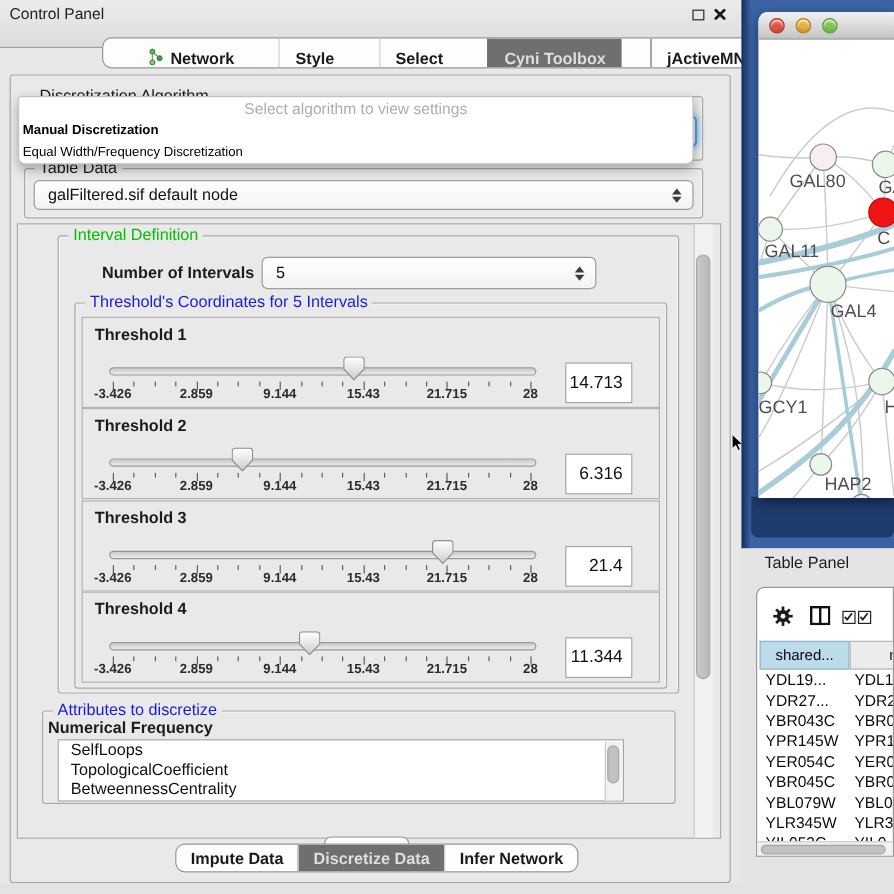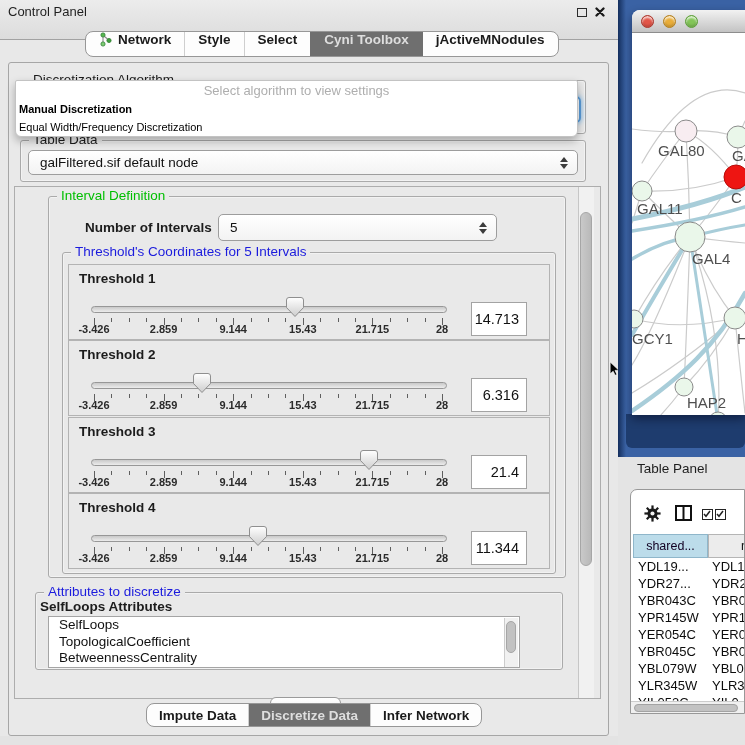--- a/index.html
+++ b/index.html
@@ -16,22 +16,22 @@
     background:linear-gradient(#ececec,#dcdcdc); border-bottom:1px solid #a2a2a2;
     font-size:13px; line-height:24px; color:#1f1f1f; }
   .titlebar .t { position:absolute; left:8px; }
   .float-ico { position:absolute; left:577px; top:8px; width:10px; height:9px;
     border:1.6px solid #2b2b2b; background:transparent; }
   .close-ico { position:absolute; left:595px; top:7px; }
 
   
   .toptabs { left:85px; top:31px; height:26px; display:flex;
     background:#fdfdfd; border:1px solid #979797; border-radius:8px; overflow:hidden; }
-  .ttab { display:flex; align-items:flex-start; gap:5px; padding:0 13px;
-    font-size:13.5px; font-weight:bold; color:#1a1a1a; white-space:nowrap; }
+  .ttab { display:flex; align-items:flex-end; gap:5px; padding:0 13px;
+    font-size:13.5px; font-weight:bold; color:#1a1a1a; white-space:nowrap;margin-left:24px; }
   .ttab + .ttab { border-left:1px solid #cfcfcf; }
   .ttab.sel { background:#6f6f6f; color:#dedede; border-left-color:#6f6f6f; }
   .ttab.sel + .ttab { border-left-color:#6f6f6f; }
   .neticon { width:14px; height:16px; }
 
   
   .main-panel { left:8px; top:62px; width:601px; height:674px;
     background:#e9e9e9; border:1px solid #a6a6a6; border-radius:3px; }
   .bottom-strip { left:0; top:736px; width:618px; height:9px; background:#e3e3e3; }
 
@@ -384,21 +384,21 @@
       <svg class="thumb" width="18" height="20" viewBox="0 0 18 20" style="left: 179.558px;">
         <path d="M3 .5 H15 A2.5 2.5 0 0 1 17.5 3 V10.5 L9 19.5 L.5 10.5 V3 A2.5 2.5 0 0 1 3 .5 Z" fill="url(#thumbGrad)" stroke="#8f8f8f"></path>
       </svg>
       <input class="val" type="text" value="11.344" style="">
     </div>
   </div>
 
 <div class="groupbox" style="left:35px; top:592px; width:528px; height:78px;">
   <span class="gb-title blue">Attributes to discretize</span>
 </div>
-<span class="abs" style="left:40px; top:599px; font-size:13.5px; font-weight:bold;">SelfLoops Attributes</span>
+<span class="abs" style="left:40px; top:599px; font-size:13.5px; font-weight:bold;">Numerical Frequency</span>
 <div class="abs attr-list">
   <div id="attrItems">
       <div class="attr-item">SelfLoops</div>
       <div class="attr-item">TopologicalCoefficient</div>
       <div class="attr-item">BetweennessCentrality</div>
     </div>
   <div class="attr-vtrack">
     <div class="attr-vthumb"></div>
   </div>
 </div>

